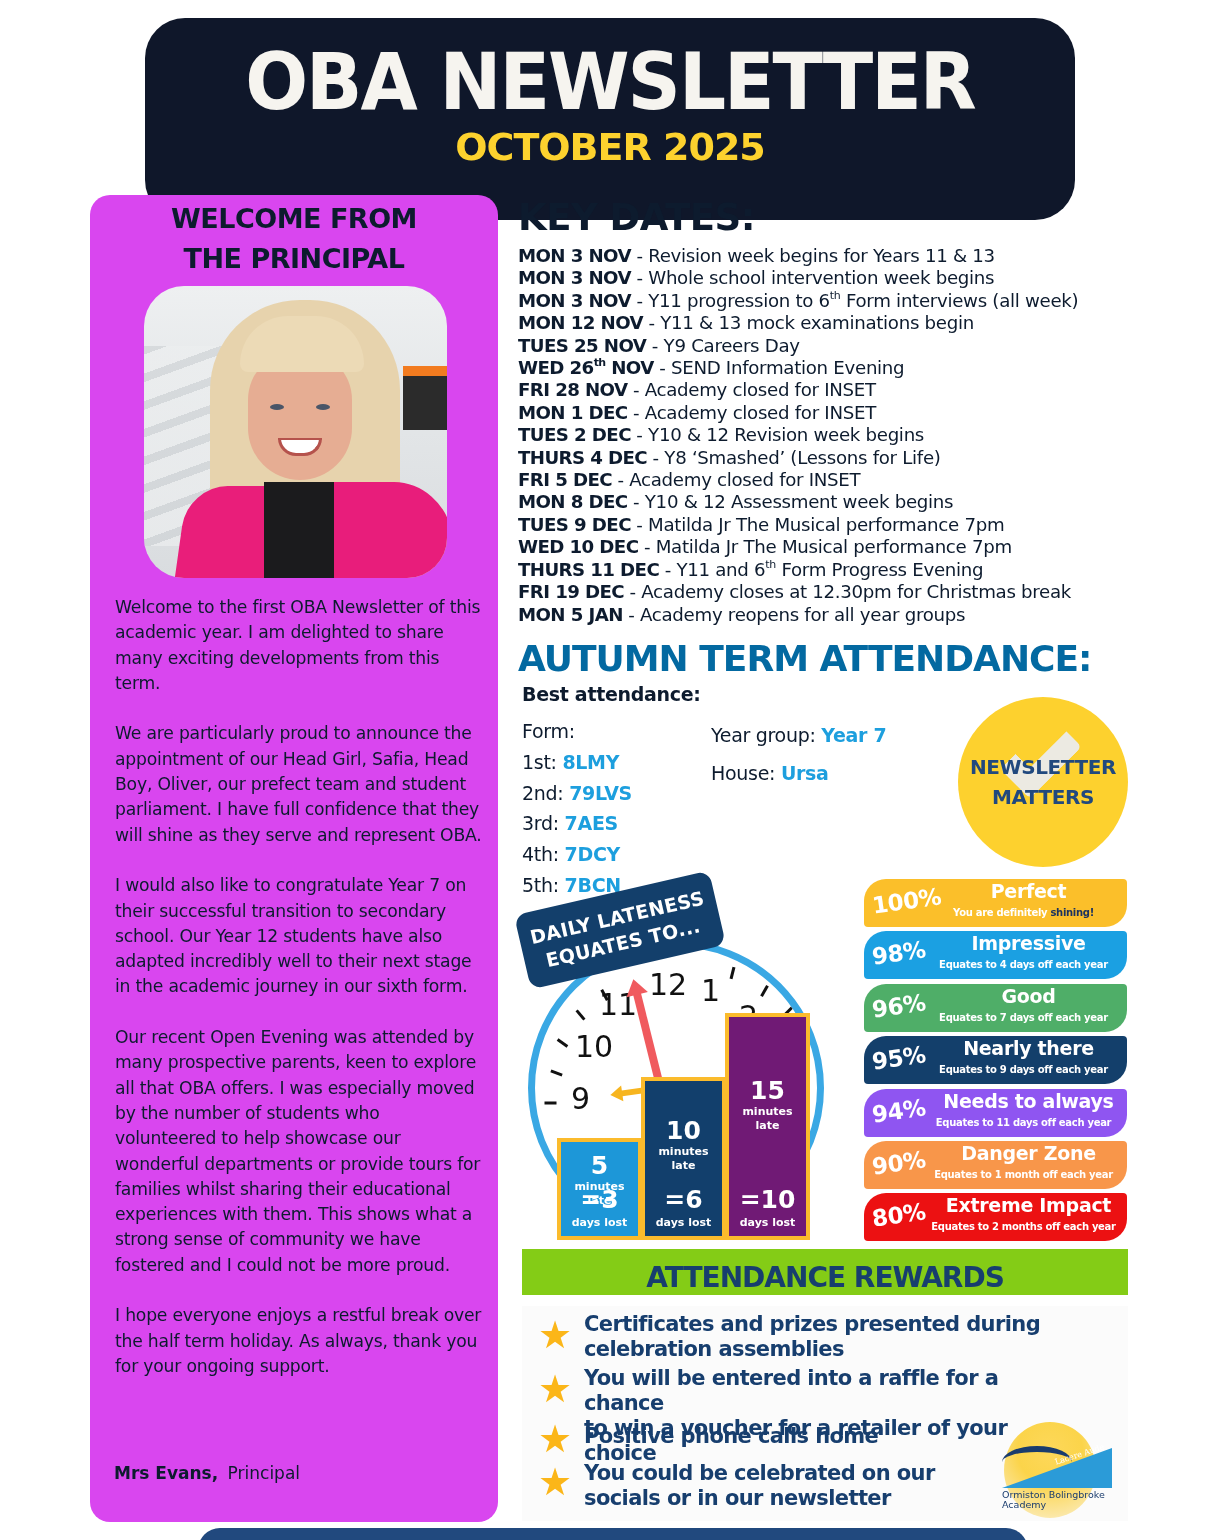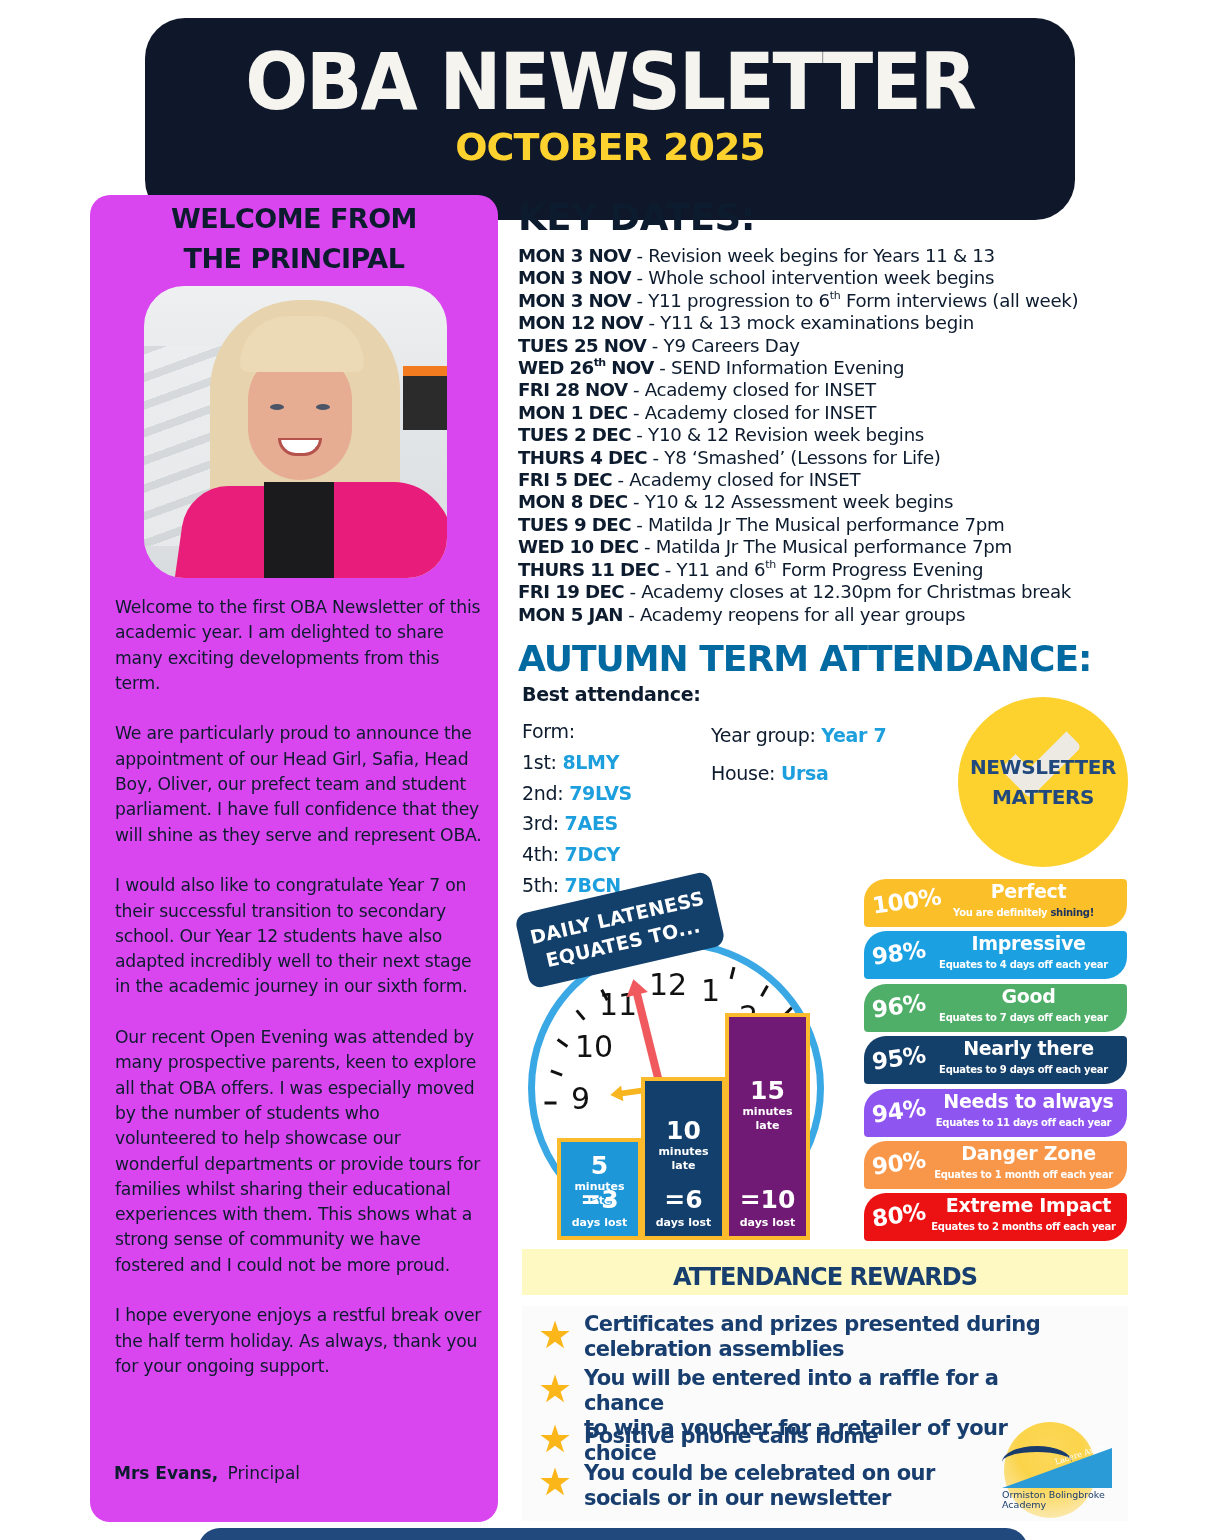--- a/index.html
+++ b/index.html
@@ -121,22 +121,22 @@
   .level {
     position: relative; height: 48px; margin-bottom: 4.4px; border-radius: 22px 4px 22px 4px; color: #ffffff;
   }
   .level .pct { position: absolute; left: 8px; top: 9px; font-size: 23px; font-weight: bold; letter-spacing: -0.5px; transform: rotate(-8deg); }
   .level .name { position: absolute; left: 70px; right: 4px; top: 1px; text-align: center; font-size: 19px; font-weight: bold; letter-spacing: -0.3px; }
   .level .desc { position: absolute; left: 62px; right: 6px; top: 28px; text-align: center; font-size: 10px; font-weight: bold; letter-spacing: -0.3px; }
   .level .desc .dark { color: #1b3260; }
 
   
   .rewards-head {
-    position: absolute; left: 522px; top: 1249px; width: 606px; height: 46px; background: #fef9c3;
-    text-align: center; font-weight: bold; font-size: 24px; line-height: 57px; color: #173e6e; letter-spacing: -1px;
+    position: absolute; left: 522px; top: 1249px; width: 606px; height: 46px; background: #84cc16;
+    text-align: center; font-weight: bold; font-size: 28px; line-height: 57px; color: #173e6e; letter-spacing: -1px;
   }
   .rewards-body { position: absolute; left: 522px; top: 1306px; width: 606px; height: 215px; background: #fbfbfb; }
   .reward { position: absolute; left: 0; width: 560px; }
   .reward .star { position: absolute; left: 16px; font-size: 38px; color: #fbb619; line-height: 1; }
   .reward .text { position: absolute; left: 62px; font-size: 21px; font-weight: bold; line-height: 25px; color: #173e6e; letter-spacing: -0.6px; }
 
   .logo { position: absolute; left: 998px; top: 1422px; width: 118px; height: 100px; }
   .logo .sun { position: absolute; left: 6px; top: 0; width: 92px; height: 96px; border-radius: 50%;
     background: radial-gradient(circle at 50% 30%, #fdd85a 0%, #fbd44a 40%, #fbe7a5 80%, rgba(255,255,255,0) 100%); }
   .logo .wedge { position: absolute; left: 4px; top: 26px; width: 110px; height: 40px; background: #2b9bd8;

